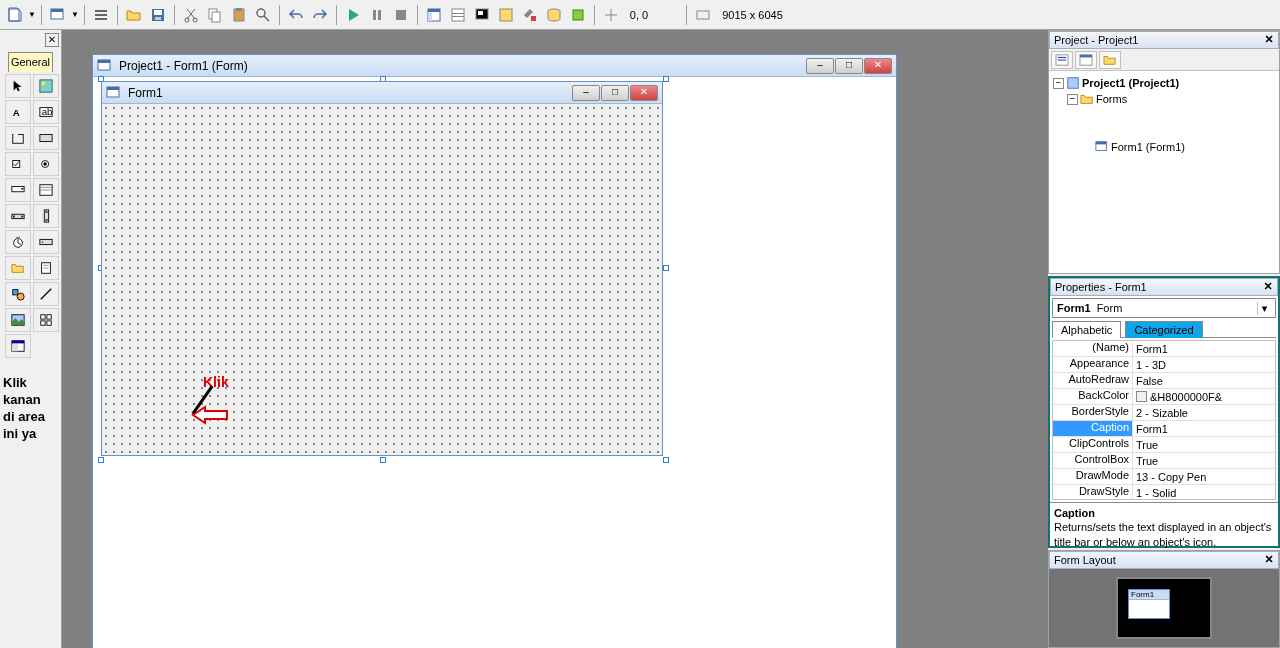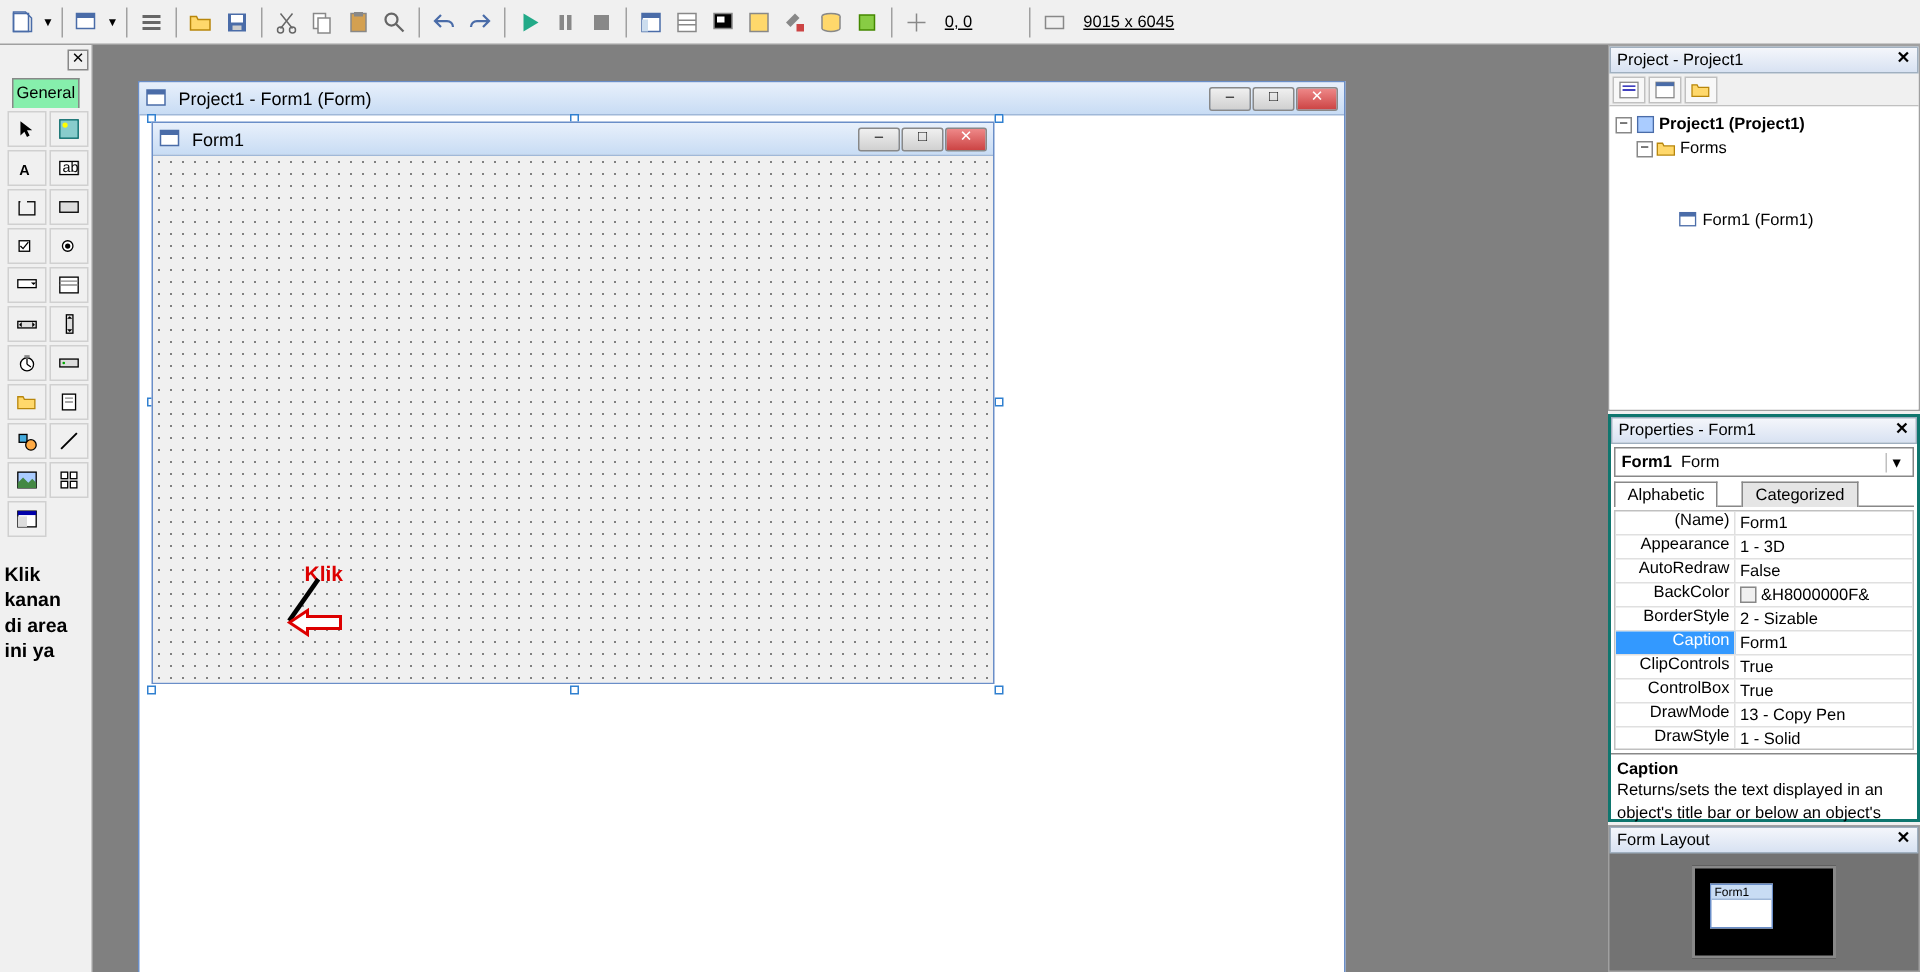--- a/index.html
+++ b/index.html
@@ -1,28 +1,28 @@
 <!DOCTYPE html>
 <html><head>
 <meta charset="utf-8">
 <style>
 * { margin: 0; padding: 0; box-sizing: border-box; font-family: Tahoma, Arial, sans-serif; font-size: 11px; }
 body { background: #f0f0f0; width: 1280px; height: 648px; overflow: hidden; position: relative; }
 
 .toolbar { background: #f0f0f0; border-bottom: 1px solid #a0a0a0; height: 30px; display: flex; align-items: center; padding: 0 4px; gap: 2px; }
 .toolbar-btn { width: 22px; height: 22px; display: flex; align-items: center; justify-content: center; border: 1px solid transparent; background: transparent; cursor: pointer; }
 .toolbar-sep { width: 1px; height: 20px; background: #a0a0a0; margin: 0 3px; }
-.toolbar-text { padding: 0 6px; color: #000; text-decoration: underline; }
+.toolbar-text { padding: 0 6px; color: #000; }
 .tb-icon { width: 16px; height: 16px; display: block; }
 
 .main-area { position: absolute; top: 30px; left: 0; right: 0; bottom: 0; display: flex; }
 
 .toolbox-panel { width: 62px; background: #f0f0f0; border-right: 1px solid #a0a0a0; position: relative; flex-shrink: 0; }
 .toolbox-close { position: absolute; top: 3px; right: 2px; width: 14px; height: 14px; background: #f0f0f0; border: 1px solid #888; text-align: center; line-height: 11px; font-size: 10px; cursor: pointer; }
-.toolbox-tab { position: absolute; top: 22px; left: 8px; right: 8px; height: 20px; background: #86efac; border: 1px solid #888; border-bottom: none; text-align: center; line-height: 18px; font-size: 11px; }
+.toolbox-tab { position: absolute; top: 22px; left: 8px; right: 8px; height: 20px; background: #fef9c3; border: 1px solid #888; border-bottom: none; text-align: center; line-height: 18px; font-size: 11px; }
 .toolbox-tools { position: absolute; top: 42px; left: 3px; right: 3px; display: grid; grid-template-columns: 1fr 1fr; gap: 2px; padding: 2px; }
 .tool-btn { width: 26px; height: 24px; background: #f0f0f0; border: 1px solid #d0d0d0; display: flex; align-items: center; justify-content: center; cursor: pointer; }
 
 .annotation-text { position: absolute; left: 3px; top: 345px; font-weight: bold; font-size: 13px; color: #000; line-height: 1.3; }
 
 .context-menu { position: absolute; top: 386px; left: 47px; width: 120px; background: #f8f8f8; border: 1px solid #888; box-shadow: 2px 2px 4px rgba(0,0,0,0.3); z-index: 100; }
 .context-menu-item { padding: 4px 6px 4px 24px; cursor: pointer; position: relative; }
 .context-menu-item.highlighted { background: #3399ff; color: #fff; }
 .context-menu-sep { height: 1px; background: #c0c0c0; margin: 2px 4px; }
 .context-check { position: absolute; left: 6px; top: 4px; }
@@ -42,40 +42,40 @@
 .inner-form { position: absolute; left: 8px; top: 4px; width: 562px; height: 375px; background: #fff; border: 1px solid #6a8ec8; }
 .inner-form-title { height: 22px; background: linear-gradient(to bottom, #e8f0fb, #c8dcf4); border-bottom: 1px solid #a0b8d8; display: flex; align-items: center; padding: 0 4px; gap: 6px; }
 .inner-form-body { height: calc(100% - 22px); background-color: #f0f0f0; background-image: radial-gradient(#808080 0.8px, transparent 0.8px); background-size: 8px 8px; position: relative; }
 
 .sel-handle { position: absolute; width: 6px; height: 6px; background: #fff; border: 1px solid #3080d0; }
 
 .klik-text { position: absolute; color: #d00; font-weight: bold; font-size: 14px; left: 110px; top: 297px; }
 .klik-arrow-line { position: absolute; width: 3px; height: 34px; background: #000; transform: rotate(35deg); left: 108px; top: 306px; }
 .klik-arrow-red { position: absolute; left: 98px; top: 328px; }
 
-.right-panels { width: 208px; flex-shrink: 0; display: flex; flex-direction: column; background: #f0f0f0; }
+.right-panels { width: 232px; flex-shrink: 0; display: flex; flex-direction: column; background: #f0f0f0; }
 
 .panel-header { background: linear-gradient(to bottom, #f4f6fb, #d8e2f2); border: 1px solid #a0b0c0; height: 18px; padding: 0 4px; display: flex; align-items: center; font-size: 11px; position: relative; }
 .panel-close-x { position: absolute; right: 2px; top: 1px; width: 14px; height: 14px; text-align: center; line-height: 12px; cursor: pointer; font-weight: bold; }
 
 .project-panel { height: 250px; border: 1px solid #a0a0a0; background: #fff; display: flex; flex-direction: column; margin-bottom: 2px; }
 .project-toolbar { height: 22px; background: #f0f0f0; border-bottom: 1px solid #c0c0c0; display: flex; align-items: center; gap: 2px; padding: 0 2px; }
 .prj-btn { width: 22px; height: 18px; border: 1px solid #c0c0c0; background: #f8f8f8; display: flex; align-items: center; justify-content: center; cursor: pointer; }
 .project-tree { flex: 1; background: #fff; padding: 4px; overflow: auto; }
 .tree-node { display: flex; align-items: center; gap: 2px; padding: 1px 0; }
 .tree-expander { width: 11px; height: 11px; border: 1px solid #888; text-align: center; line-height: 8px; font-size: 10px; cursor: pointer; background: #fff; }
 .tree-icon { width: 14px; height: 14px; display: inline-block; }
 
 .props-panel { height: 272px; border: 2px solid #0f766e; background: #fff; display: flex; flex-direction: column; margin-bottom: 2px; }
 .props-dropdown { margin: 2px; height: 20px; border: 1px solid #888; background: #fff; display: flex; align-items: center; padding: 0 4px; }
 .props-dropdown b { margin-right: 6px; }
 .props-dropdown-arrow { margin-left: auto; width: 14px; text-align: center; border-left: 1px solid #c0c0c0; cursor: pointer; }
 .props-tabs { display: flex; border-bottom: 1px solid #888; margin: 0 2px; }
-.props-tab { padding: 2px 8px; border: 1px solid #888; border-bottom: none; background: #fff; margin-right: 16px; cursor: pointer; position: relative; top: 1px; }
-.props-tab.inactive { background: #e5e5e5; }
+.props-tab { padding: 2px 8px; border: 1px solid #888; border-bottom: none; background: #fff; margin-right: 4px; cursor: pointer; position: relative; top: 1px; }
+.props-tab.inactive { background: #0ea5e9; }
 .props-grid { flex: 1; overflow-y: scroll; margin: 2px; border: 1px solid #c0c0c0; }
 .props-row { display: flex; height: 16px; border-bottom: 1px solid #e0e0e0; }
 .props-name { width: 80px; padding: 0 3px; border-right: 1px solid #e0e0e0; overflow: hidden; white-space: nowrap; text-align: right; }
 .props-name.selected { background: #3399ff; color: #fff; }
 .props-value { flex: 1; padding: 0 3px; overflow: hidden; white-space: nowrap; display: flex; align-items: center; gap: 3px; }
 .color-swatch { width: 11px; height: 11px; border: 1px solid #888; background: #f0f0f0; display: inline-block; }
 .props-desc { border-top: 1px solid #888; padding: 3px 4px; height: 44px; font-size: 11px; line-height: 1.3; }
 .props-desc b { display: block; }
 
 .layout-panel { flex: 1; border: 1px solid #a0a0a0; background: #737373; display: flex; flex-direction: column; }

